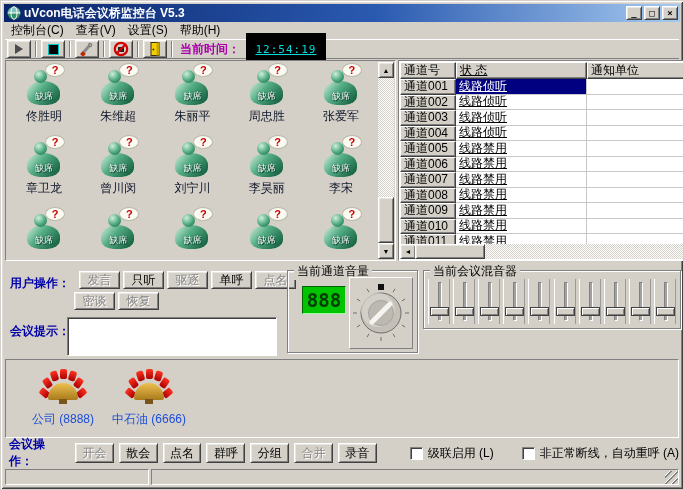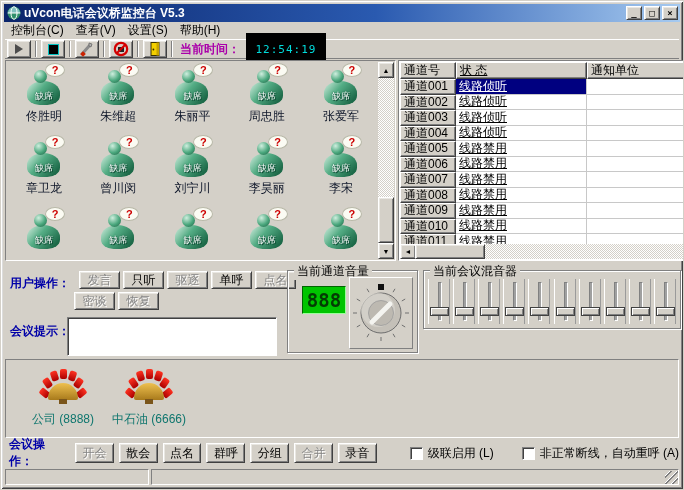--- a/index.html
+++ b/index.html
@@ -38,21 +38,21 @@
   
   .menubar { position:absolute; top:22px; left:4px; right:4px; height:15px; display:flex; align-items:center; }
   .menu-item { padding:1px 6px; color:#000; }
   
   .toolbar { position:absolute; top:38px; left:4px; right:4px; height:20px; display:flex; align-items:center;
     border-top:1px solid #ffffff; border-bottom:1px solid #808080; padding:0 1px; }
   .tbtn { width:24px; height:18px; margin:0 1px; }
   .tb-sep { width:0; height:16px; border-left:1px solid #808080; border-right:1px solid #ffffff; margin:0 3px; }
   .time-label { color:#aa00aa; font-weight:bold; margin:0 6px 0 4px; }
   .lcd { width:80px; height:32px; background:#000; color:#00dcdc; font-family:"DejaVu Sans Mono",monospace;
-    font-size:11px; display:flex; align-items:center; justify-content:center; letter-spacing:1px; }
+    font-size:11px; display:flex; align-items:center; justify-content:center; letter-spacing:1px;text-decoration:underline; }
   
   .ic-play { width:0; height:0; border-left:8px solid #4c4c4c; border-top:5px solid transparent; border-bottom:5px solid transparent; }
   .ic-stop { width:11px; height:11px; background:#000; border:1px solid #00c0c0; }
   
   .member-panel { position:absolute; top:59px; left:4px; width:391px; height:201px; background:#d4d0c8; overflow:hidden; }
   .member-grid { position:absolute; top:1px; left:1px; right:17px; bottom:1px; overflow:hidden;
     display:grid; grid-template-columns:repeat(5,1fr); grid-auto-rows:72px; padding-top:2px; }
   .member { display:flex; flex-direction:column; align-items:center; }
   .member-ic { position:relative; width:40px; height:44px; flex:none; }
   .m-head { position:absolute; left:10px; top:6px; width:13px; height:13px; border-radius:50%;
@@ -125,21 +125,21 @@
   .conf-ic .leg { position:absolute; left:19px; bottom:2px; width:8px; height:5px; background:#7a551a; }
   .conf-ic i { position:absolute; width:7px; height:10px; background:linear-gradient(#ff3322,#aa0000); border-radius:2px; }
   .conf-ic i:nth-of-type(1){ left:1px;  top:20px; transform:rotate(-50deg);}
   .conf-ic i:nth-of-type(2){ left:4px;  top:10px; transform:rotate(-35deg);}
   .conf-ic i:nth-of-type(3){ left:11px; top:3px;  transform:rotate(-18deg);}
   .conf-ic i:nth-of-type(4){ left:20px; top:1px;  transform:rotate(0deg);}
   .conf-ic i:nth-of-type(5){ left:29px; top:3px;  transform:rotate(18deg);}
   .conf-ic i:nth-of-type(6){ left:35px; top:10px; transform:rotate(35deg);}
   .conf-ic i:nth-of-type(7){ left:38px; top:20px; transform:rotate(50deg);}
   .conf-item.selected .conf-ic { filter:brightness(0.55) saturate(1.3) hue-rotate(-15deg); }
-  .conf-name { margin-top:5px; font-size:12px; color:#0f766e; padding:0 2px; white-space:nowrap; }
+  .conf-name { margin-top:5px; font-size:12px; color:#1d4ed8; padding:0 2px; white-space:nowrap; }
   .conf-item.selected .conf-name { background:#000080; color:#fff; border:1px dotted #ffff00; }
   
   .ops { position:absolute; top:440px; left:4px; right:4px; height:24px; display:flex; align-items:center; }
   .ops-label { margin:0 8px 0 4px; }
   .op-btn { width:40px; height:20px; margin-right:5px; }
   .chk-group { display:flex; align-items:center; margin-left:28px; }
   .chk-box { width:13px; height:13px; background:#fff; border:1px solid; border-color:#808080 #ffffff #ffffff #808080;
     box-shadow:inset 1px 1px 0 #404040; margin-right:5px; flex:none; }
   .chk-label { font-size:12px; color:#000; white-space:nowrap; }
   

